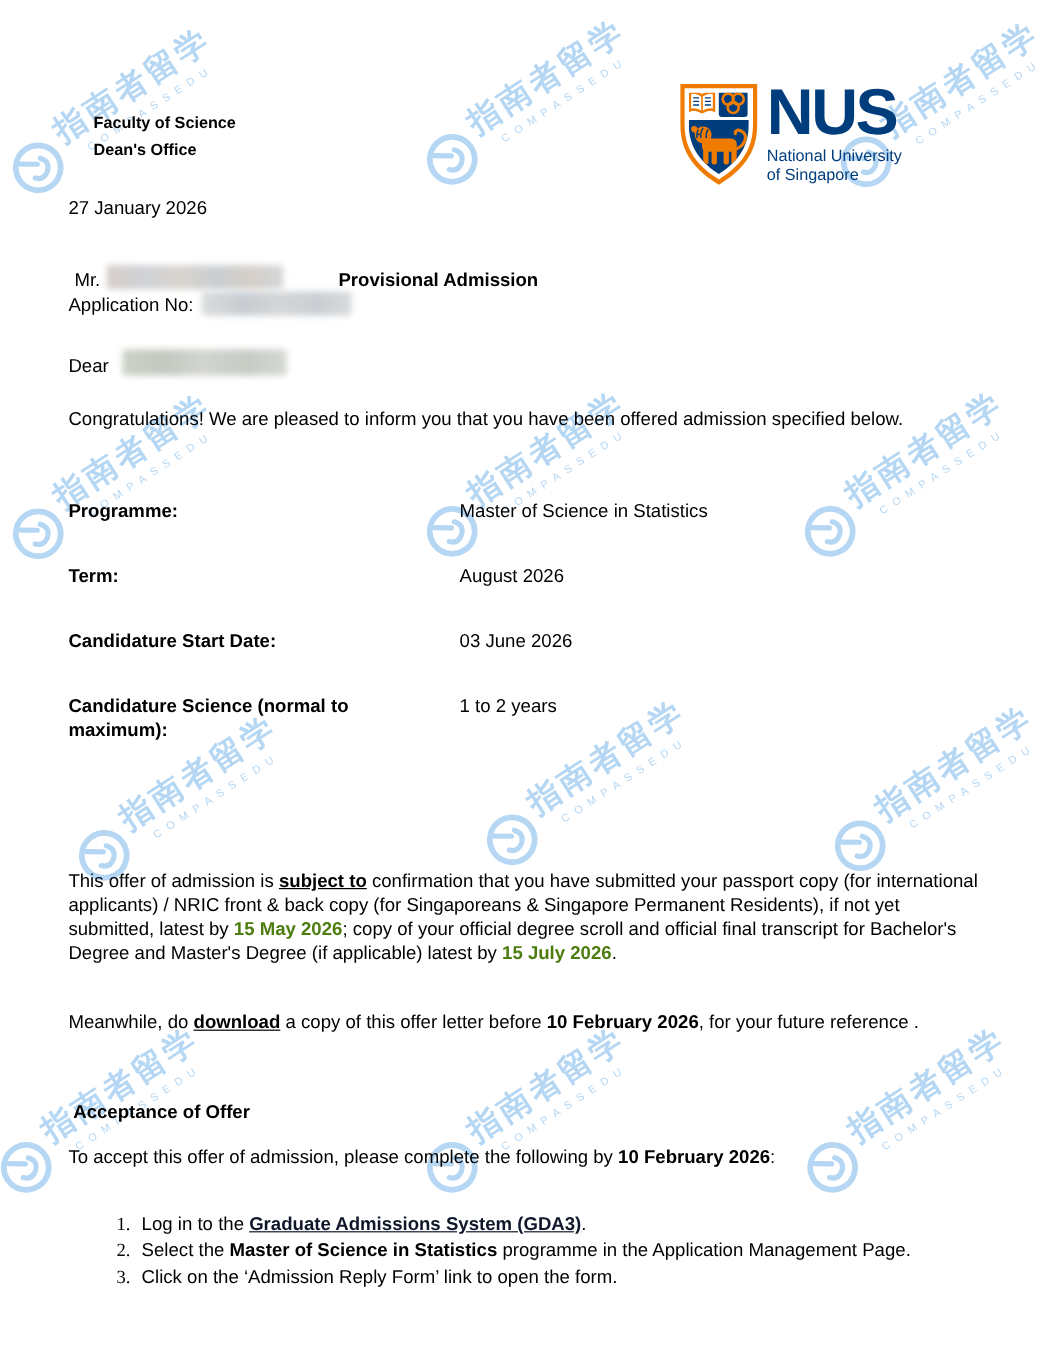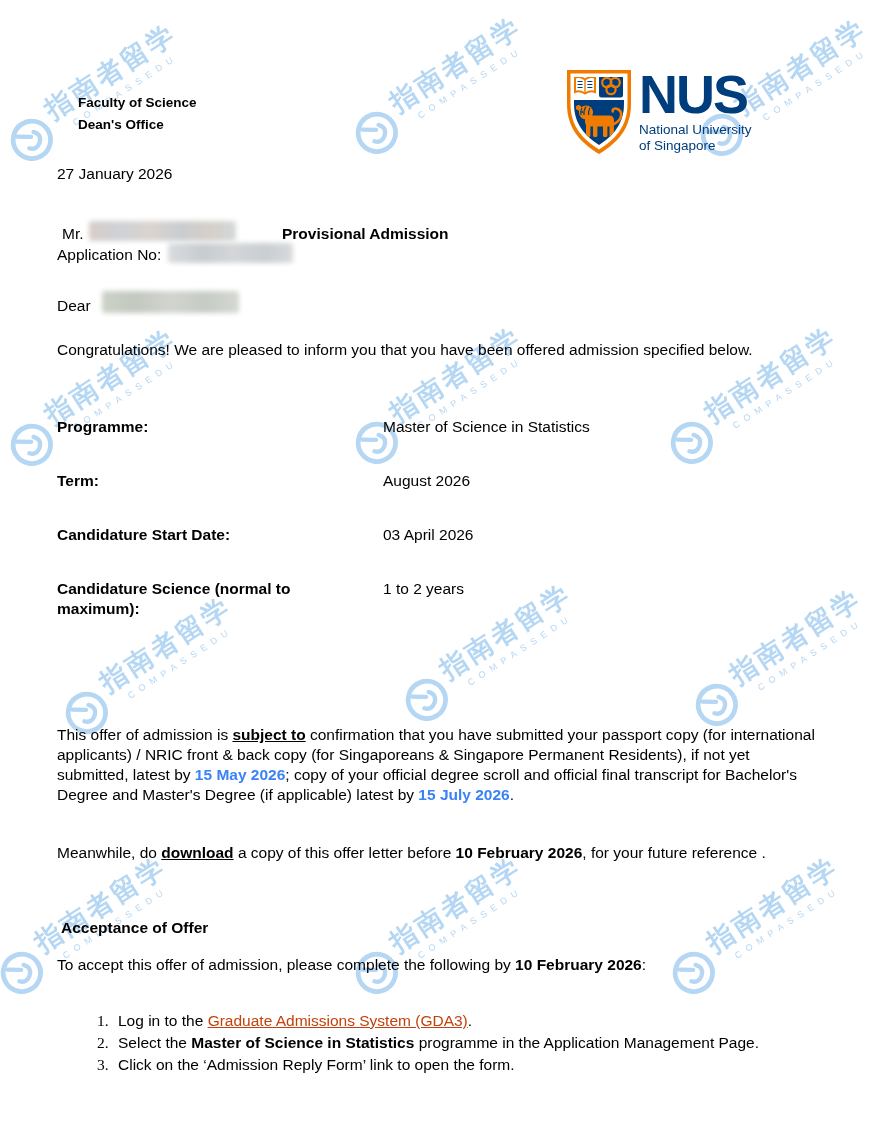--- a/index.html
+++ b/index.html
@@ -70,22 +70,22 @@
   .steps { left:85px; top:1010px; width:770px; list-style:none; counter-reset:step; }
   .steps li { counter-increment:step; line-height:22px; padding-left:33px; position:relative; }
   .steps li::before {
     content:counter(step) ".";
     position:absolute; left:12px;
     font-family:"Liberation Serif", serif; font-size:15.5px;
   }
 
   b, strong { font-weight:bold; }
   .u { text-decoration:underline; }
-  .blue { color:#3b82f6; }
-  a.doc-link { color:#c2410c; text-decoration:underline; cursor:pointer; }
+  .blue { color:#4d7c0f; }
+  a.doc-link { color:#0f172a; text-decoration:underline; cursor:pointer;font-weight:bold; }
 </style>
 </head>
 <body>
 
 <div class="page">
 
   <div class="wm" style="left:-10px;top:20px">
       <div class="wm-inner">
         <svg class="wm-logo" viewBox="0 0 48 48">
           <circle cx="24" cy="24" r="19.5" fill="none" stroke="currentColor" stroke-width="5"></circle>
@@ -326,21 +326,21 @@
     <div class="detail-row">
       <div class="detail-label">Programme:</div>
       <div class="detail-value">Master of Science in Statistics</div>
     </div>
     <div class="detail-row">
       <div class="detail-label">Term:</div>
       <div class="detail-value">August 2026</div>
     </div>
     <div class="detail-row">
       <div class="detail-label">Candidature Start Date:</div>
-      <div class="detail-value">03 April 2026</div>
+      <div class="detail-value">03 June 2026</div>
     </div>
     <div class="detail-row">
       <div class="detail-label">Candidature Science (normal to maximum):</div>
       <div class="detail-value">1 to 2 years</div>
     </div>
   </div>
 
   <p class="abs conditions"><span>This offer of admission is </span><b class="u">subject to</b><span> confirmation that you have submitted your passport copy (for international applicants) / NRIC front &amp; back copy (for Singaporeans &amp; Singapore Permanent Residents), if not yet submitted, latest by </span><b class="blue">15 May 2026</b><span>; copy of your official degree scroll and official final transcript for Bachelor's Degree and Master's Degree (if applicable) latest by </span><b class="blue">15 July 2026</b><span>.</span></p>
 
   <p class="abs meanwhile"><span>Meanwhile, do </span><b class="u">download</b><span> a copy of this offer letter before </span><b>10 February 2026</b><span>, for your future reference .</span></p>

